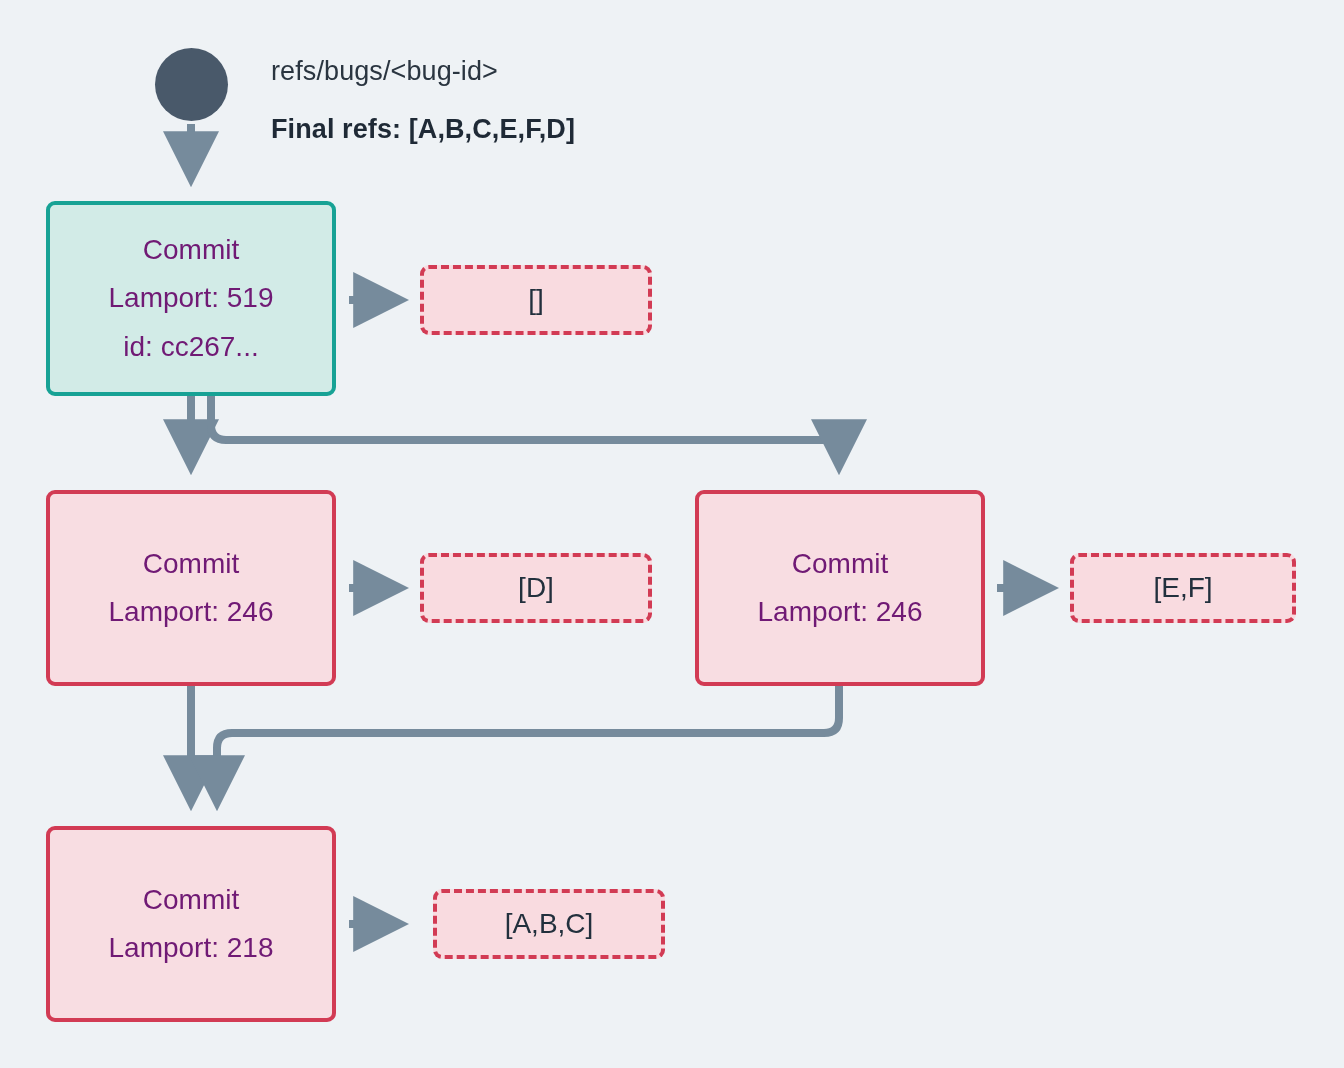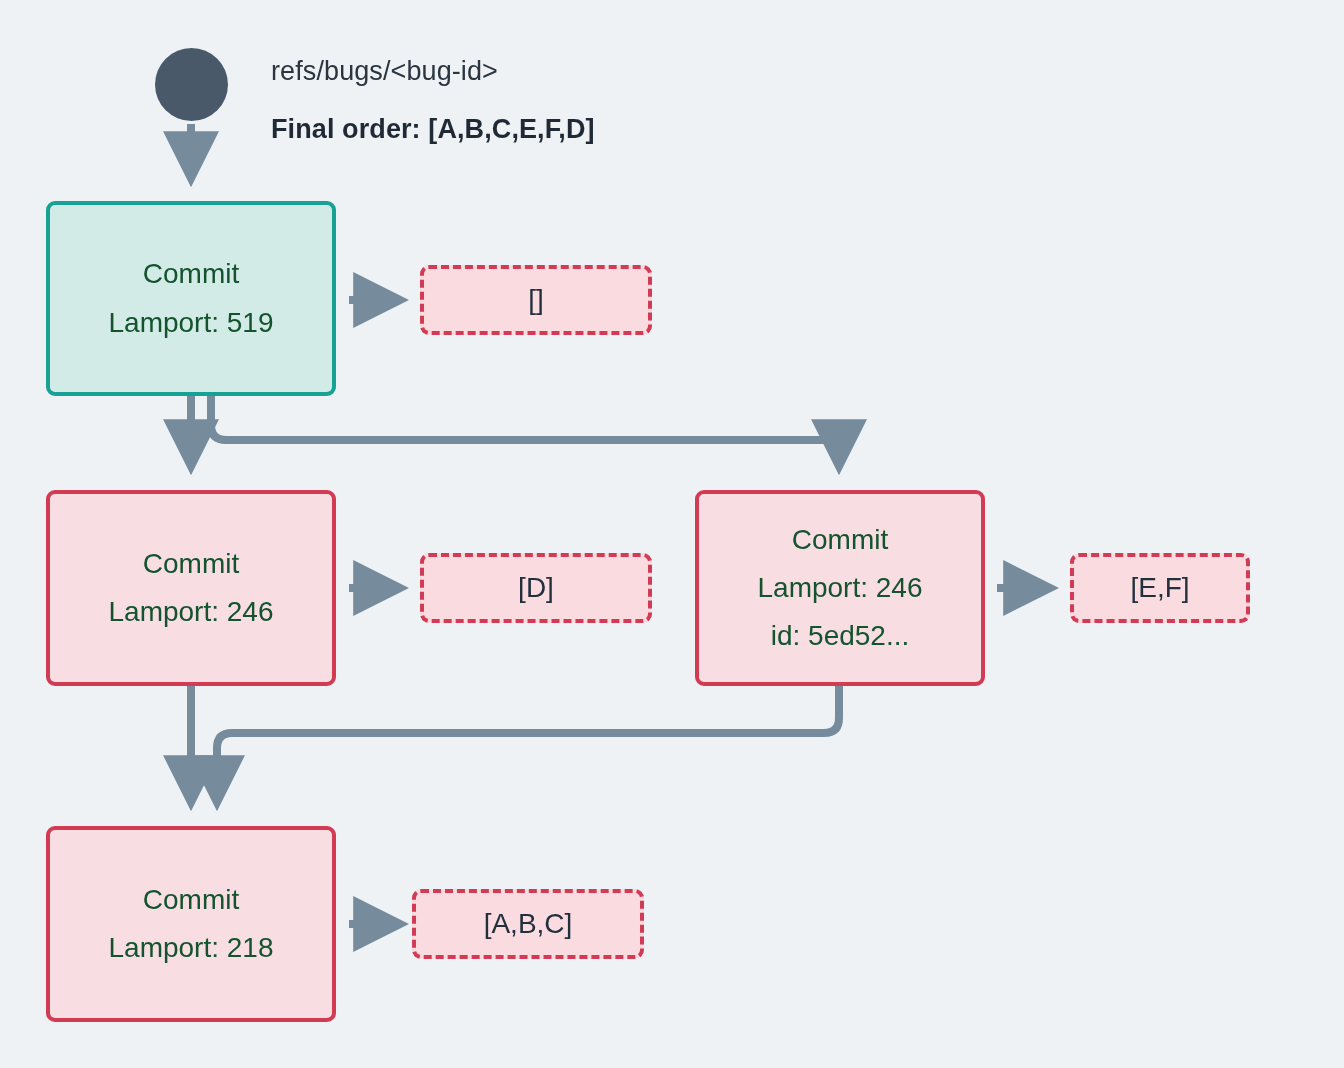--- a/index.html
+++ b/index.html
@@ -61,21 +61,21 @@
   .commit-node {
     position: absolute;
     box-sizing: border-box;
     border-radius: 9px;
     display: flex;
     flex-direction: column;
     align-items: center;
     justify-content: center;
     text-align: center;
     font-size: 28px;
-    color: #14532d;
+    color: #701a75;
     line-height: 1.72;
   }
   .commit-node.teal {
     background: #d2ebe7;
     border: 4px solid #17a295;
   }
   .commit-node.pink {
     background: #f8dde2;
     border: 4px solid #d23b54;
   }
@@ -120,49 +120,49 @@
     <path d="M 839 686 L 839 718 Q 839 733 824 733 L 232 733 Q 217 733 217 748 L 217 800" fill="none" stroke="#768b9c" stroke-width="8" marker-end="url(#arrowhead)"></path>
 
     <path d="M 349 300 L 398 300" fill="none" stroke="#768b9c" stroke-width="8" marker-end="url(#arrowhead)"></path>
     <path d="M 349 588 L 398 588" fill="none" stroke="#768b9c" stroke-width="8" marker-end="url(#arrowhead)"></path>
     <path d="M 997 588 L 1048 588" fill="none" stroke="#768b9c" stroke-width="8" marker-end="url(#arrowhead)"></path>
     <path d="M 349 924 L 398 924" fill="none" stroke="#768b9c" stroke-width="8" marker-end="url(#arrowhead)"></path>
   </svg>
 
   <div class="root-circle"></div>
   <div class="ref-label">refs/bugs/&lt;bug-id&gt;</div>
-  <div class="final-order-label">Final order: [A,B,C,E,F,D]</div>
+  <div class="final-order-label">Final refs: [A,B,C,E,F,D]</div>
 
   <div class="commit-node teal" style="left:46px; top:201px; width:290px; height:195px;">
     <div class="line">Commit</div>
     <div class="line">Lamport: 519</div>
+    <div class="line">id: cc267...</div>
   </div>
 
   <div class="commit-node pink" style="left:46px; top:490px; width:290px; height:196px;">
     <div class="line">Commit</div>
     <div class="line">Lamport: 246</div>
   </div>
 
   <div class="commit-node pink" style="left:695px; top:490px; width:290px; height:196px;">
     <div class="line">Commit</div>
     <div class="line">Lamport: 246</div>
-    <div class="line">id: 5ed52...</div>
   </div>
 
   <div class="commit-node pink" style="left:46px; top:826px; width:290px; height:196px;">
     <div class="line">Commit</div>
     <div class="line">Lamport: 218</div>
   </div>
 
   <div class="ops-box" style="left:420px; top:265px; width:232px; height:70px;">
     <span>[]</span>
   </div>
   <div class="ops-box" style="left:420px; top:553px; width:232px; height:70px;">
     <span>[D]</span>
   </div>
-  <div class="ops-box" style="left:1070px; top:553px; width:180px; height:70px;">
+  <div class="ops-box" style="left:1070px; top:553px; width:226px; height:70px;">
     <span>[E,F]</span>
   </div>
-  <div class="ops-box" style="left:412px; top:889px; width:232px; height:70px;">
+  <div class="ops-box" style="left:433px; top:889px; width:232px; height:70px;">
     <span>[A,B,C]</span>
   </div>
 
 </div>
 
 </body></html>

